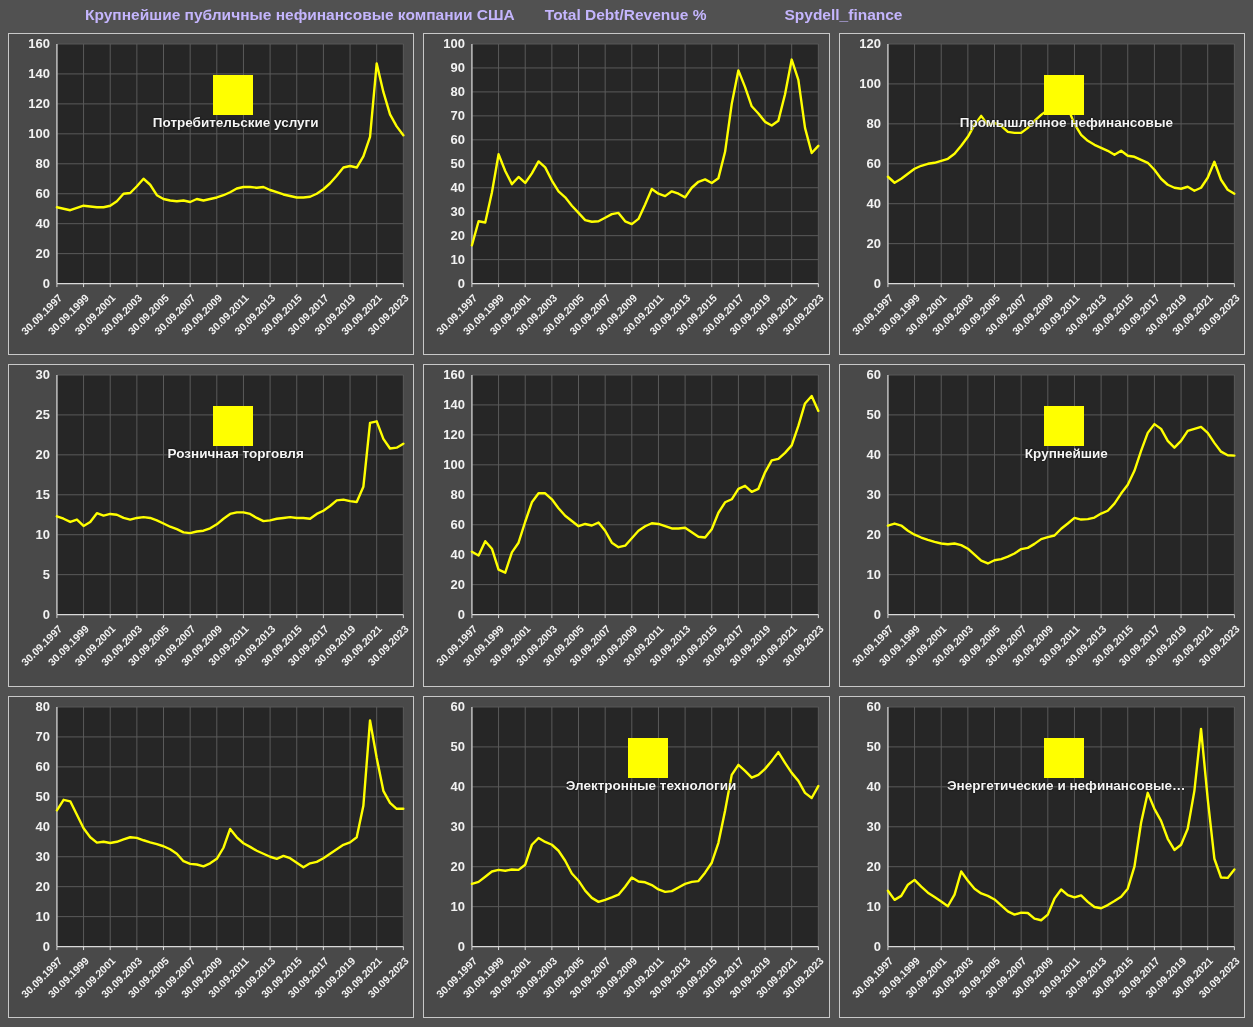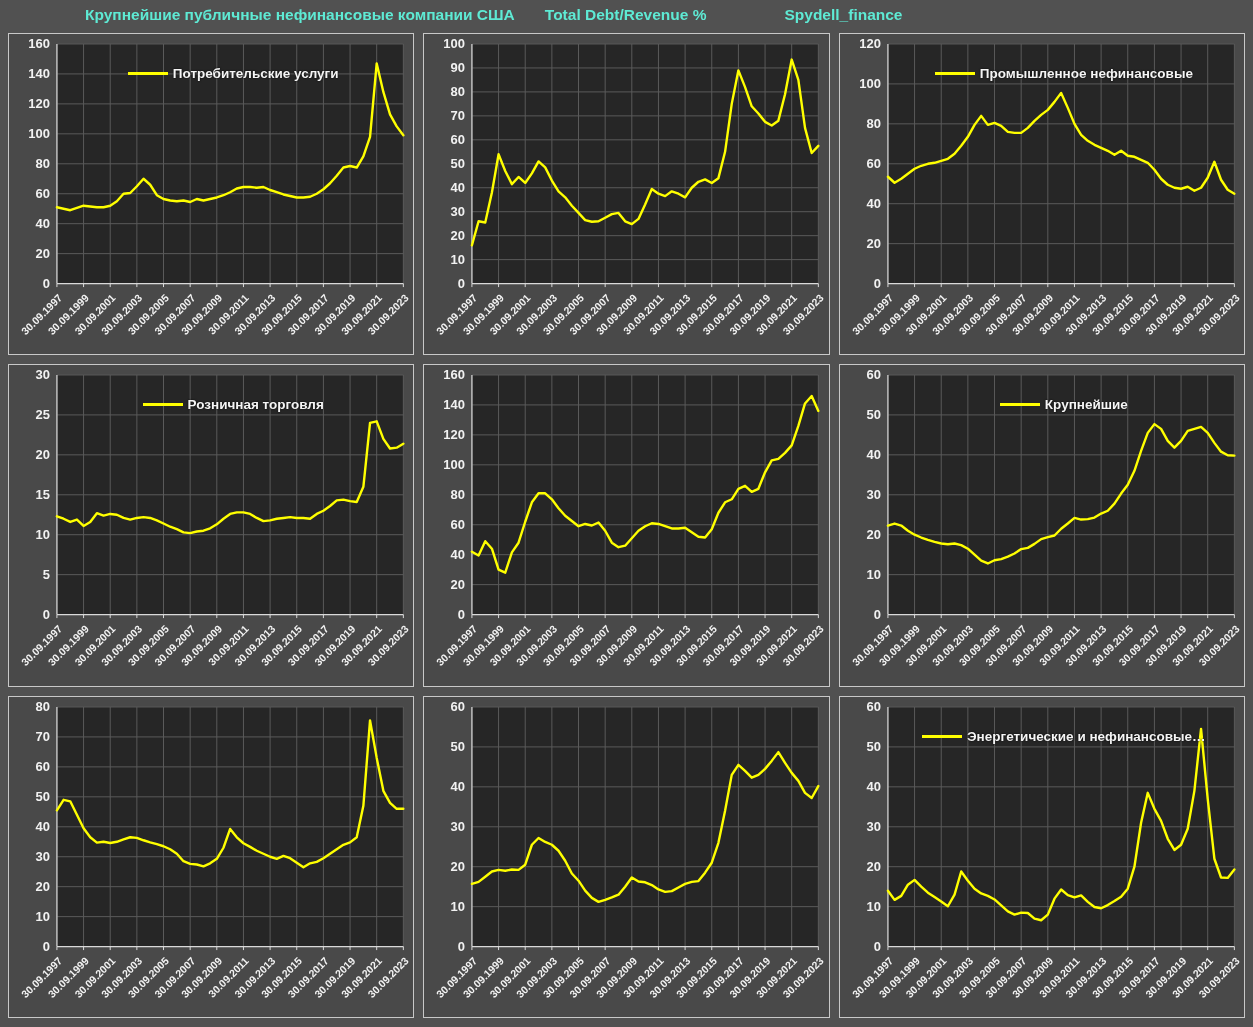--- a/index.html
+++ b/index.html
@@ -1,27 +1,27 @@
 <!DOCTYPE html>
 <html><head>
 <meta charset="utf-8">
 <style>
   html,body{margin:0;padding:0;background:#515151;width:1253px;height:1027px;overflow:hidden;
     font-family:"Liberation Sans","DejaVu Sans",sans-serif;}
   .page{width:1253px;height:1027px;display:flex;flex-direction:column;}
   .titlebar{height:30px;flex:0 0 30px;display:flex;align-items:center;padding-left:85px;}
-  .titlebar span{color:#5eead4;font-weight:bold;font-size:15.5px;white-space:nowrap;}
+  .titlebar span{color:#c4b5fd;font-weight:bold;font-size:15.5px;white-space:nowrap;}
   .titlebar .t2{margin-left:30px;}
   .titlebar .t3{margin-left:78px;}
   .grid{flex:1;display:grid;grid-template-columns:repeat(3,1fr);grid-template-rows:repeat(3,1fr);
     gap:9px;padding:3px 8px 9px 8px;box-sizing:border-box;}
   .panel{position:relative;background:#494949;border:1px solid #c8c8c8;box-sizing:border-box;}
   .panel svg{display:block;width:100%;height:100%;}
-  .legend{position:absolute;left:52px;right:8px;top:32px;display:flex;align-items:center;
-    justify-content:center;pointer-events:none;}
+  .legend{position:absolute;left:52px;right:8px;top:41px;display:flex;align-items:center;
+    justify-content:center;pointer-events:none;flex-direction:column;}
   .legend .sample{display:inline-block;width:40px;height:3px;background:#ffff00;flex:0 0 40px;}
   .legend .lbl{color:#f5f5f5;font-size:13.5px;font-weight:600;margin-left:5px;white-space:nowrap;
     text-shadow:0 0 2px #000;}
 </style>
 </head>
 <body>
 
 <div class="page">
   <div class="titlebar">
     <span class="t1">Крупнейшие публичные нефинансовые компании США</span>
@@ -585,20 +585,24 @@
             <line x1="368.3076923076923" y1="250" x2="368.3076923076923" y2="253.5" stroke="#d9d9d9" stroke-width="1"></line>
             <text transform="translate(374.3076923076923,265) rotate(-45)" fill="#f2f2f2" font-size="10.5" font-weight="bold" text-anchor="end">30.09.2021</text>
             <line x1="395" y1="10" x2="395" y2="250" stroke="#5a5a5a" stroke-width="1"></line>
             <line x1="395" y1="250" x2="395" y2="253.5" stroke="#d9d9d9" stroke-width="1"></line>
             <text transform="translate(401,265) rotate(-45)" fill="#f2f2f2" font-size="10.5" font-weight="bold" text-anchor="end">30.09.2023</text>
             <line x1="48" y1="10" x2="48" y2="250" stroke="#d9d9d9" stroke-width="1.2"></line>
             <line x1="48" y1="250" x2="395" y2="250" stroke="#d9d9d9" stroke-width="1.2"></line>
             <polyline points="48.00,187.20 54.67,185.20 61.35,180.00 68.02,174.80 74.69,173.20 81.37,174.00 88.04,172.80 94.71,173.20 101.38,168.00 108.06,148.00 114.73,141.20 121.40,145.20 128.08,148.00 134.75,154.00 141.42,164.00 148.10,176.80 154.77,184.00 161.44,194.00 168.12,201.20 174.79,205.20 181.46,203.20 188.13,200.80 194.81,198.00 201.48,190.00 208.15,180.80 214.83,184.80 221.50,185.60 228.17,188.40 234.85,192.80 241.52,195.20 248.19,194.40 254.87,190.80 261.54,187.20 268.21,185.20 274.88,184.40 281.56,176.00 288.23,166.00 294.90,146.00 301.58,114.00 308.25,78.00 314.92,68.00 321.60,74.00 328.27,80.80 334.94,78.00 341.62,72.00 348.29,64.00 354.96,55.20 361.63,66.00 368.31,76.00 374.98,84.00 381.65,96.00 388.33,101.20 395.00,89.20" fill="none" stroke="#ffff00" stroke-width="2.4" stroke-linejoin="round" stroke-linecap="round"></polyline>
           </svg>
         </div>
+      <div class="legend">
+        <span class="sample"></span>
+        <span class="lbl">Электронные технологии</span>
+      </div>
     </div>
     <div class="panel">
       <div class="plot">
           <svg viewBox="0 0 405 320" preserveAspectRatio="none">
             <rect x="48" y="10" width="347" height="240" fill="#262626"></rect>
             <line x1="48" y1="250" x2="395" y2="250" stroke="#5a5a5a" stroke-width="1"></line>
             <text x="41" y="254.5" fill="#f2f2f2" font-size="13" font-weight="bold" text-anchor="end">0</text>
             <line x1="48" y1="210" x2="395" y2="210" stroke="#5a5a5a" stroke-width="1"></line>
             <text x="41" y="214.5" fill="#f2f2f2" font-size="13" font-weight="bold" text-anchor="end">10</text>
             <line x1="48" y1="170" x2="395" y2="170" stroke="#5a5a5a" stroke-width="1"></line>

